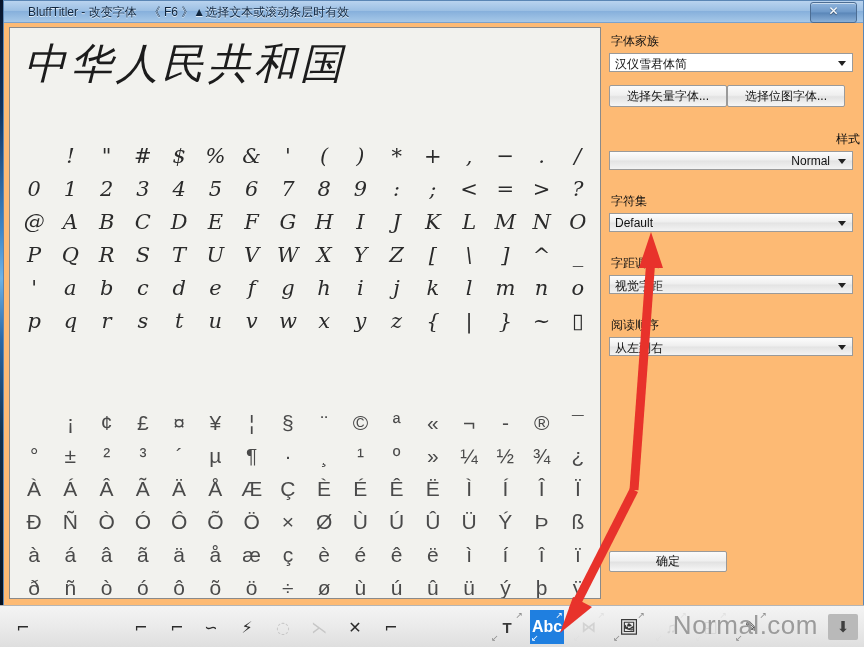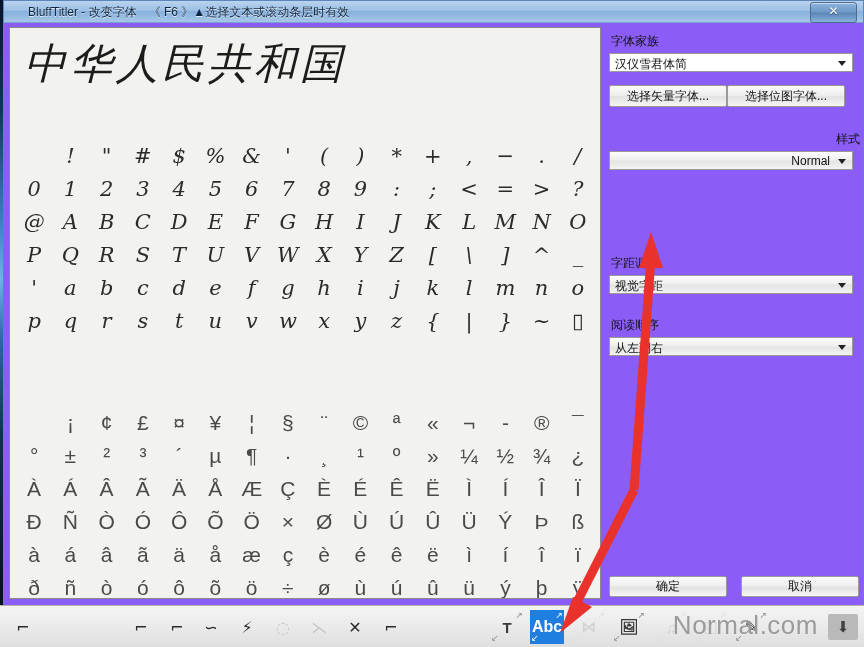--- a/index.html
+++ b/index.html
@@ -40,21 +40,21 @@
     cursor:pointer;
   }
   #close-btn span{
     display:block;text-align:center;line-height:17px;
     font-size:12px;font-weight:bold;color:#fff;
     text-shadow:0 1px 1px rgba(0,0,0,.45);
   }
   
   #client{
     position:absolute;left:0;top:22px;width:100%;height:583px;
-    background:#8b5cf6;
+    background:#fdba74;
     box-sizing:border-box;
   }
   
   #charpane{
     position:absolute;left:5px;top:4px;width:592px;height:572px;
     background:#f2f2ee;
     border:1px solid #8a8a8a;
     box-sizing:border-box;
     overflow:hidden;
   }
@@ -113,21 +113,21 @@
     cursor:pointer;box-sizing:border-box;
   }
   .grp{position:absolute;left:0;width:251px;}
   #grp-family{top:6px;}
   #grp-fontbtns{top:58px;display:flex;gap:0;}
   #grp-fontbtns .btn{width:118px;}
   #grp-style{top:104px;text-align:right;}
   #grp-charset{top:166px;}
   #grp-kerning{top:228px;}
   #grp-reading{top:290px;}
-  #grp-okcancel{top:549px;display:flex;gap:14px;}
+  #grp-okcancel{top:524px;display:flex;gap:4px;}
   #grp-okcancel .btn{width:118px;height:21px;line-height:19px;}
   
   #taskbar{
     position:absolute;left:0;top:605px;width:864px;height:42px;
     background:linear-gradient(180deg,#f4f4f4 0%,#eaeaea 50%,#dedede 100%);
     border-top:1px solid #b5b5b5;
   }
   #tb-left{position:absolute;left:0;top:0;width:480px;height:42px;}
   #tb-right{position:absolute;left:480px;top:0;width:270px;height:42px;}
   .tbicon{
@@ -425,40 +425,46 @@
       </div>
 
       <div class="grp" id="grp-style">
         <div class="field-label">样式</div>
         <div class="combo">
           <span class="val">Normal</span>
           <span class="arrow"></span>
         </div>
       </div>
 
+      <div class="grp" id="grp-charset">
+        <div class="field-label">字符集</div>
+        <div class="combo">
+          <span class="val">Default</span>
+          <span class="arrow"></span>
+        </div>
+      </div>
 
       <div class="grp" id="grp-kerning">
         <div class="field-label">字距调整</div>
         <div class="combo">
           <span class="val">视觉字距</span>
           <span class="arrow"></span>
         </div>
       </div>
 
       <div class="grp" id="grp-reading">
         <div class="field-label">阅读顺序</div>
         <div class="combo">
           <span class="val">从左到右</span>
           <span class="arrow"></span>
         </div>
       </div>
 
       <div class="grp" id="grp-okcancel">
         <div class="btn">确定</div>
-        <div class="btn">取消</div>
       </div>
 
     </div>
   </div>
 </div>
 
 <div id="taskbar">
   <div id="tb-left">
       <div class="tbicon" style="left: 8px;">⌐</div>
       <div class="tbicon" style="left: 126px;">⌐</div>

